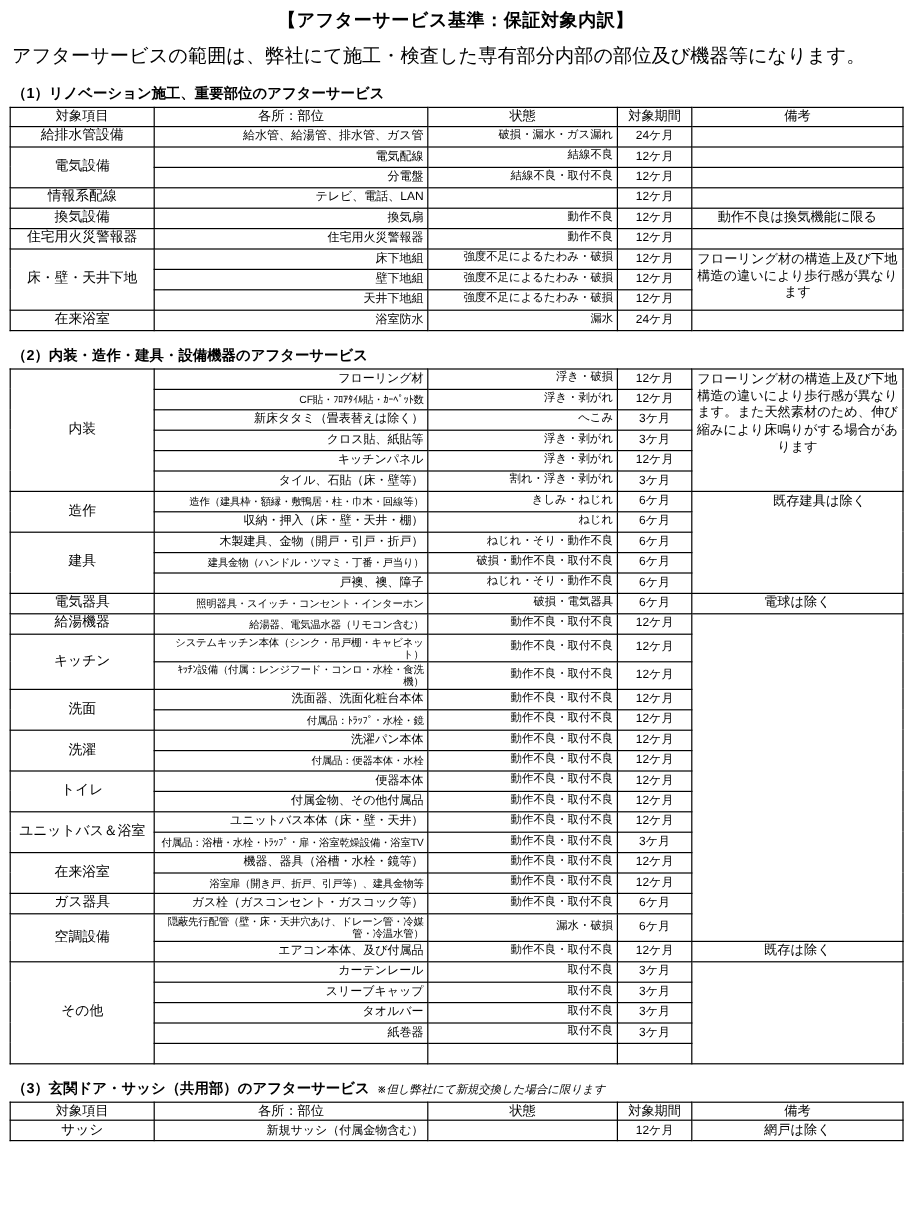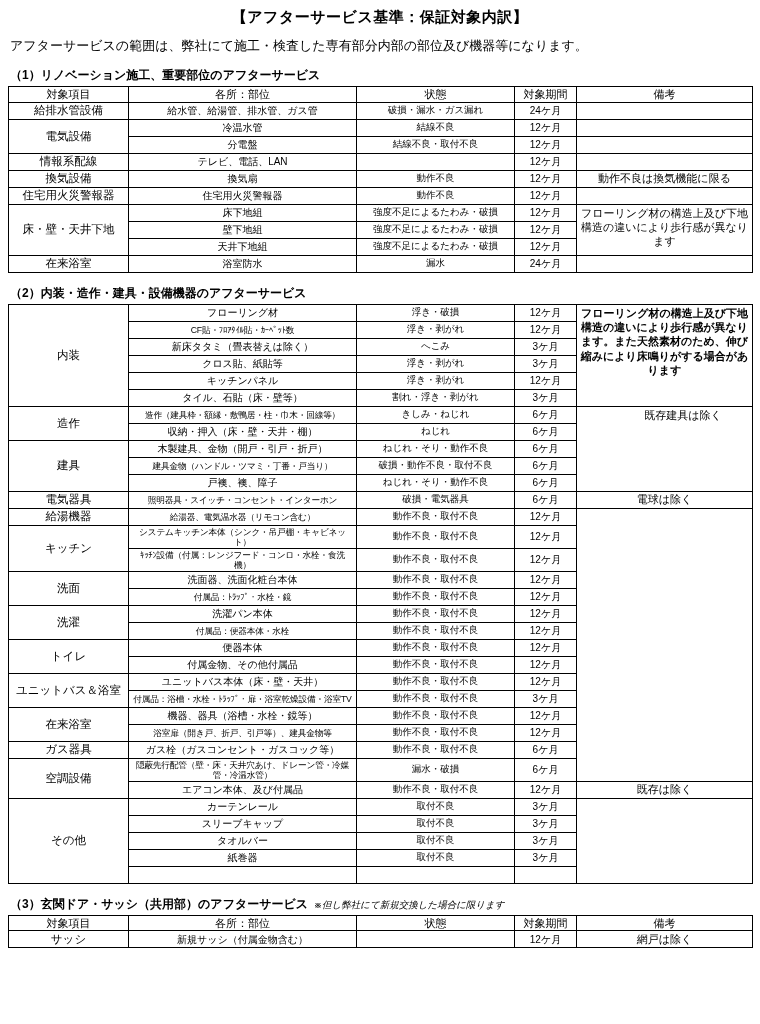--- a/index.html
+++ b/index.html
@@ -23,21 +23,21 @@
     padding: 6px 8px 0 8px;
   }
   .doc-title {
     text-align: center;
     font-size: 15px;
     font-weight: bold;
     letter-spacing: 0.5px;
     margin: 2px 0 10px 0;
   }
   .intro {
-    font-size: 13px;
+    font-size: 16px;
     margin: 0 0 12px 2px;
   }
   .section-head {
     font-size: 12px;
     font-weight: bold;
     margin: 0 0 2px 2px;
   }
   .section-head .note {
     font-size: 9.5px;
     font-weight: normal;
@@ -60,30 +60,30 @@
   }
   table.tbl th {
     text-align: center;
     font-size: 11px;
   }
   .c-item {
     text-align: center;
     font-size: 11.5px;
   }
   .c-place {
-    text-align: center;
+    text-align: right;
     font-size: 10px;
   }
   .c-place.small {
     font-size: 8.7px;
     letter-spacing: -0.2px;
     margin-top: 16px;
   }
   .c-state {
-    text-align: center;
+    text-align: right;
     font-size: 9.5px;
   }
   .c-state.tiny {
     font-size: 8.2px;
     letter-spacing: -0.2px;
   }
   .c-period {
     text-align: center;
     font-size: 10px;
   }
@@ -135,21 +135,21 @@
     <tbody>
         <tr class="row-h">
           <td class="c-item">給排水管設備</td>
           <td class="c-place">給水管、給湯管、排水管、ガス管</td>
           <td class="c-state">破損・漏水・ガス漏れ</td>
           <td class="c-period">24ケ月</td>
           <td class="c-remark"></td>
         </tr>
         <tr class="row-h">
           <td class="c-item" rowspan="2">電気設備</td>
-          <td class="c-place">冷温水管</td>
+          <td class="c-place">電気配線</td>
           <td class="c-state">結線不良</td>
           <td class="c-period">12ケ月</td>
           <td class="c-remark"></td>
         </tr>
         <tr class="row-h">
           <td class="c-place">分電盤</td>
           <td class="c-state">結線不良・取付不良</td>
           <td class="c-period">12ケ月</td>
           <td class="c-remark"></td>
         </tr>
@@ -211,21 +211,21 @@
         <col class="w-state">
         <col class="w-period">
         <col class="w-remark">
     </colgroup>
     <tbody>
         <tr class="row-h">
           <td class="c-item" rowspan="6">内装</td>
           <td class="c-place">フローリング材</td>
           <td class="c-state">浮き・破損</td>
           <td class="c-period">12ケ月</td>
-          <td class="c-remark multi" rowspan="6" style="vertical-align: top; font-weight: bold;">フローリング材の構造上及び下地構造の違いにより歩行感が異なります。また天然素材のため、伸び縮みにより床鳴りがする場合があります</td>
+          <td class="c-remark multi" rowspan="6" style="vertical-align: top;">フローリング材の構造上及び下地構造の違いにより歩行感が異なります。また天然素材のため、伸び縮みにより床鳴りがする場合があります</td>
         </tr>
         <tr class="row-h">
           <td class="c-place small">CF貼・ﾌﾛｱﾀｲﾙ貼・ｶｰﾍﾟｯﾄ数</td>
           <td class="c-state">浮き・剥がれ</td>
           <td class="c-period">12ケ月</td>
         </tr>
         <tr class="row-h">
           <td class="c-place">新床タタミ（畳表替えは除く）</td>
           <td class="c-state">へこみ</td>
           <td class="c-period">3ケ月</td>

